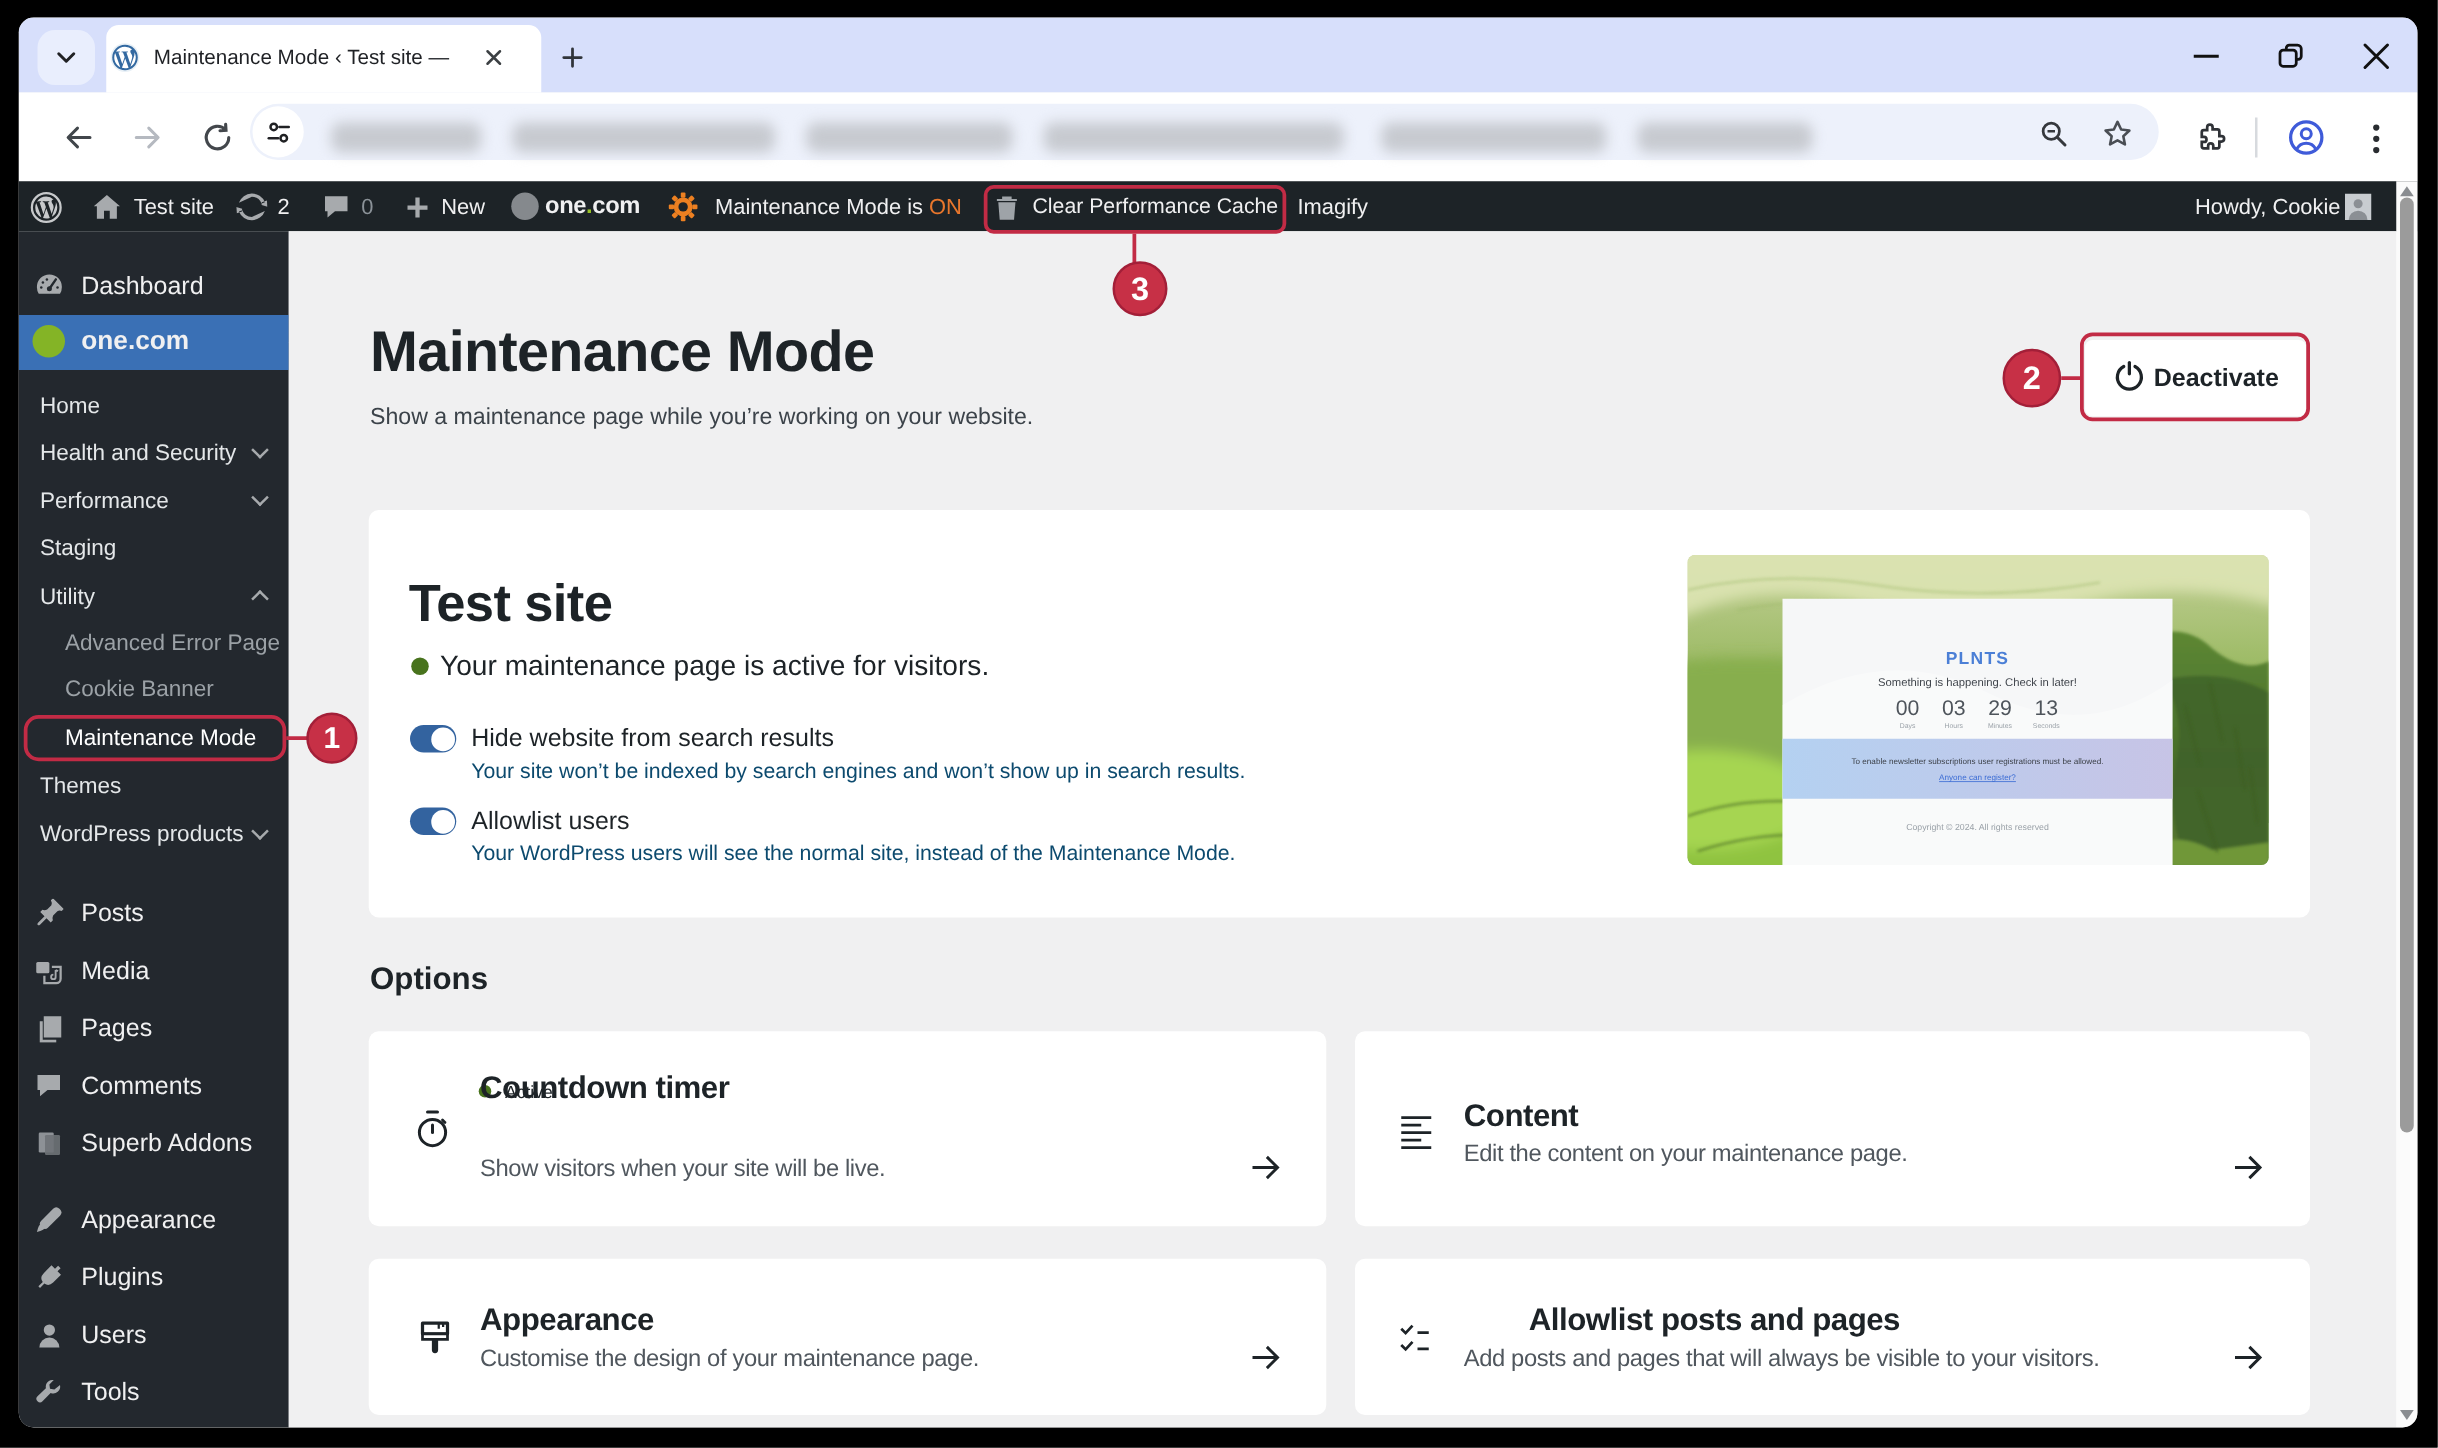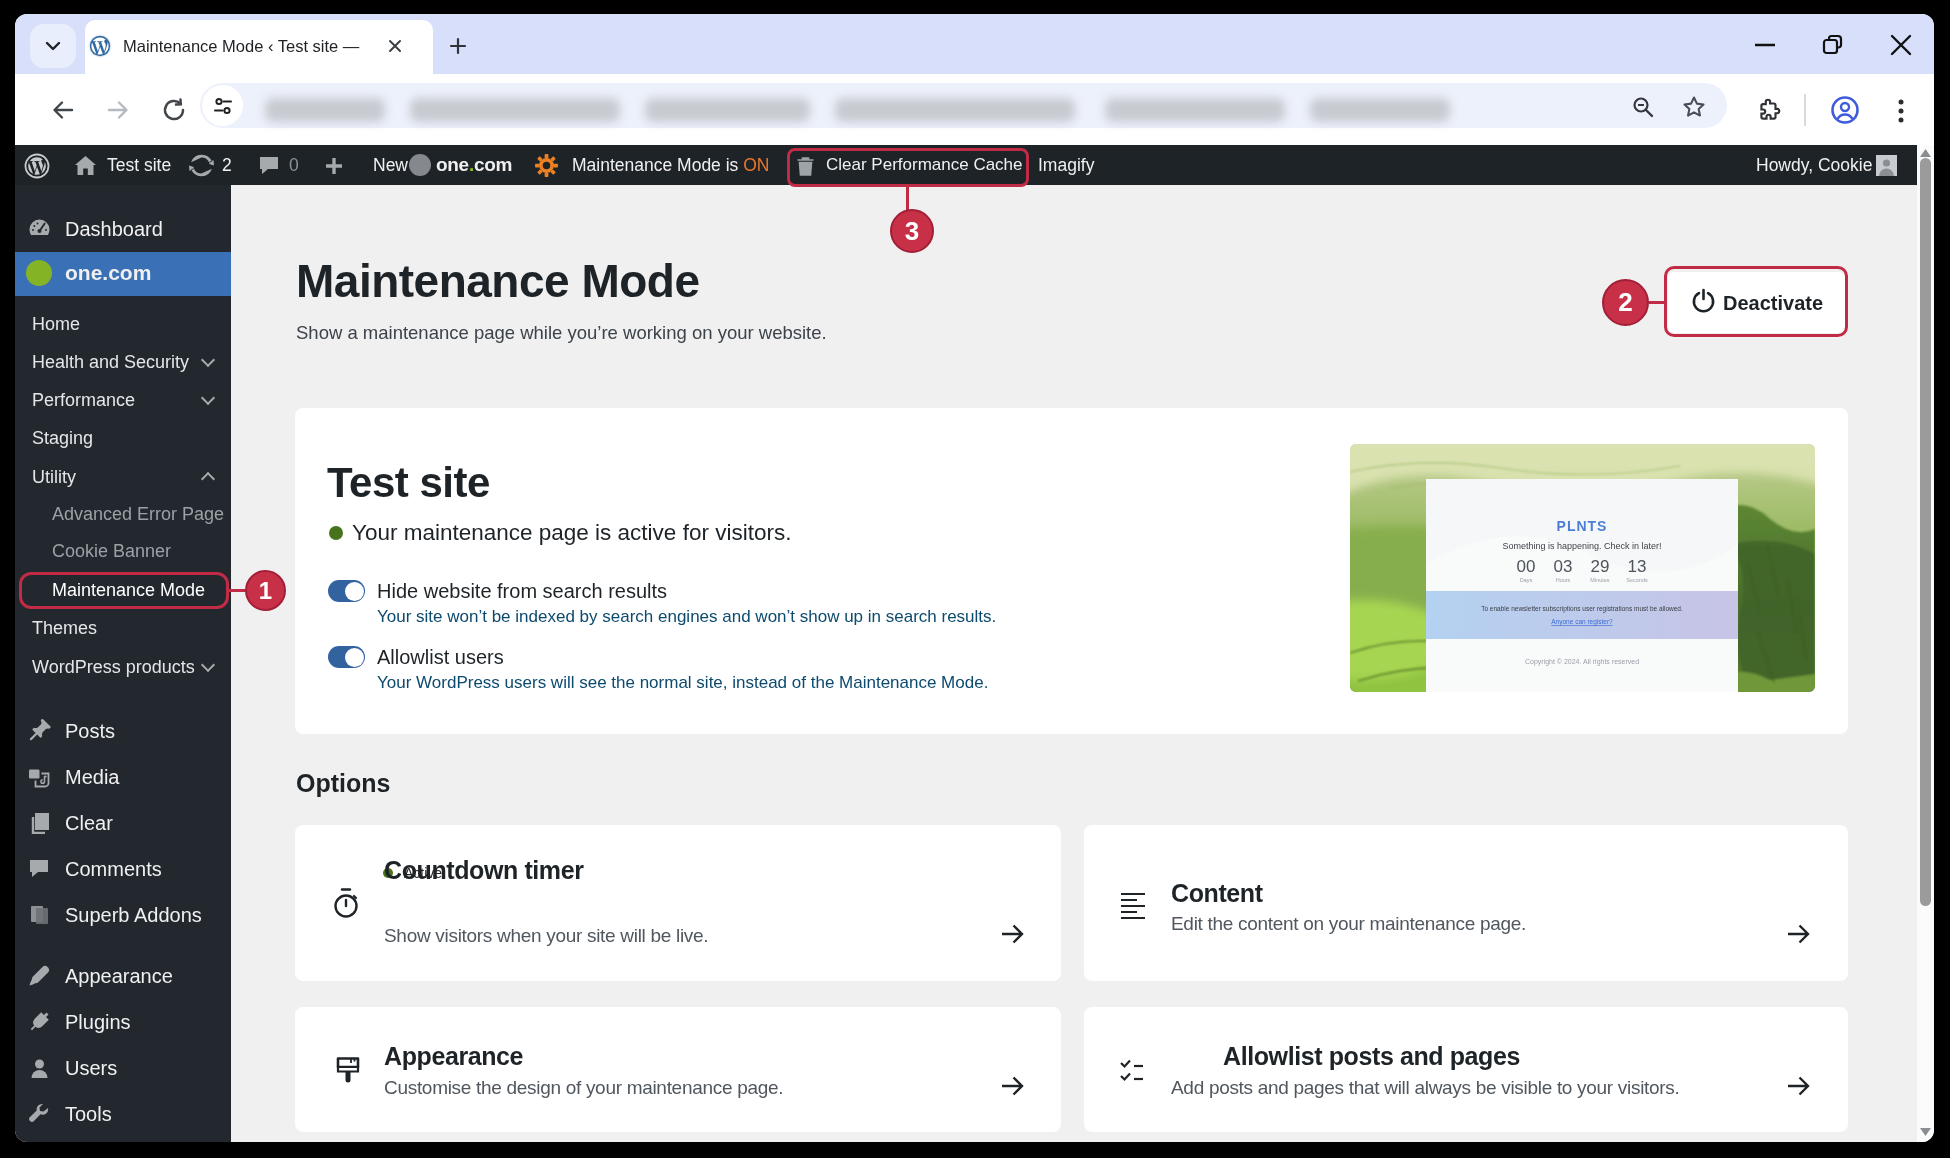--- a/index.html
+++ b/index.html
@@ -139,21 +139,21 @@
     <path d="M10.34 2.51 a6.9 6.9 0 0 1 6.4 4.4 l2.2 -.8 a9.2 9.2 0 0 0 -17.2 .4 Z M16.9 6.1 l3.4 -1.2 .38 4.2 -3.9 -1.1 Z M10.34 15.88 a6.9 6.9 0 0 1 -6.4 -4.4 l-2.2 .8 a9.2 9.2 0 0 0 17.2 -.4 Z M3.78 12.29 l-3.4 1.2 -.38 -4.2 3.9 1.1 Z" fill="#a7aaad"></path>
   </svg>
   <div class="abartxt" style="left:207px;">2</div>
   <svg class="abs" style="left:243px;top:141px" width="22" height="21" viewBox="0 0 22 21">
     <path d="M2 2 H20 V14 H10 L4 19 V14 H2 Z" fill="#a7aaad"></path>
   </svg>
   <div class="abartxt" style="left:274px;color:#8b9298;">0</div>
   <svg class="abs" style="left:309px;top:142px" width="20" height="20">
       <path d="M10 2 V18 M2 10 H18" stroke="#a7aaad" stroke-width="3.4"></path>
     </svg>
-  <div class="abartxt" style="left:338px;margin-left:20px;">New</div>
+  <div class="abartxt" style="left:338px;">New</div>
   <div class="abs" style="left:394px;top:140px;width:22px;height:22px;border-radius:50%;background:#85898d;"></div>
   <div class="abartxt" style="left:421px;font-weight:700;font-size:19px;letter-spacing:-0.3px;">one<span style="color:#97c225;">.</span>com</div>
 
   <svg class="abs" style="left:519px;top:139px" width="25" height="25" viewBox="0 0 24 24">
     <g fill="#ed8021">
       <circle cx="12" cy="12" r="7.2"></circle>
       <g>
         <rect x="10.2" y="1" width="3.6" height="4" rx="0.8"></rect>
         <rect x="10.2" y="19" width="3.6" height="4" rx="0.8"></rect>
         <rect x="1" y="10.2" width="4" height="3.6" rx="0.8"></rect>
@@ -223,21 +223,21 @@
   <svg class="abs" style="left:13px;top:752px" width="22" height="22" viewBox="0 0 22 22">
       <rect x="1" y="3.5" width="10.5" height="9" rx="1.2" fill="#a7aaad"></rect>
       <path d="M13.5 7.5 h7 v9.5 a3.5 3.5 0 0 1 -3.5 3.5 h-9.5 v-6" fill="none" stroke="#a7aaad" stroke-width="1.8"></path>
       <path d="M16.5 10 v5.8 M16.5 10 l2 .8 M16.5 15.5 a1.8 1.8 0 1 1 -1.8 -1.8" fill="none" stroke="#a7aaad" stroke-width="1.5"></path>
     </svg>
   <div class="mitem" style="top:752px;">Media</div>
   <svg class="abs" style="left:14px;top:798px" width="21" height="22" viewBox="0 0 21 22">
       <rect x="6" y="1" width="14" height="17" fill="#a7aaad"></rect>
       <path d="M4 5 V21 H16" fill="none" stroke="#a7aaad" stroke-width="2.4"></path>
     </svg>
-  <div class="mitem" style="top:798px;">Clear</div>
+  <div class="mitem" style="top:798px;">Pages</div>
   <svg class="abs" style="left:13px;top:844px" width="22" height="21" viewBox="0 0 22 21">
       <path d="M2 2 H20 V14 H10 L4 19 V14 H2 Z" fill="#a7aaad"></path>
     </svg>
   <div class="mitem" style="top:844px;">Comments</div>
   <svg class="abs" style="left:14px;top:890px" width="21" height="22" viewBox="0 0 21 22">
       <rect x="2" y="2" width="12" height="16" rx="1" fill="#8d9196"></rect>
       <rect x="7" y="4" width="12" height="16" rx="1" fill="#6e7277" opacity="0.9"></rect>
     </svg>
   <div class="mitem" style="top:890px;">Superb Addons</div>
   <svg class="abs" style="left:13px;top:951px" width="23" height="22" viewBox="0 0 23 22">

